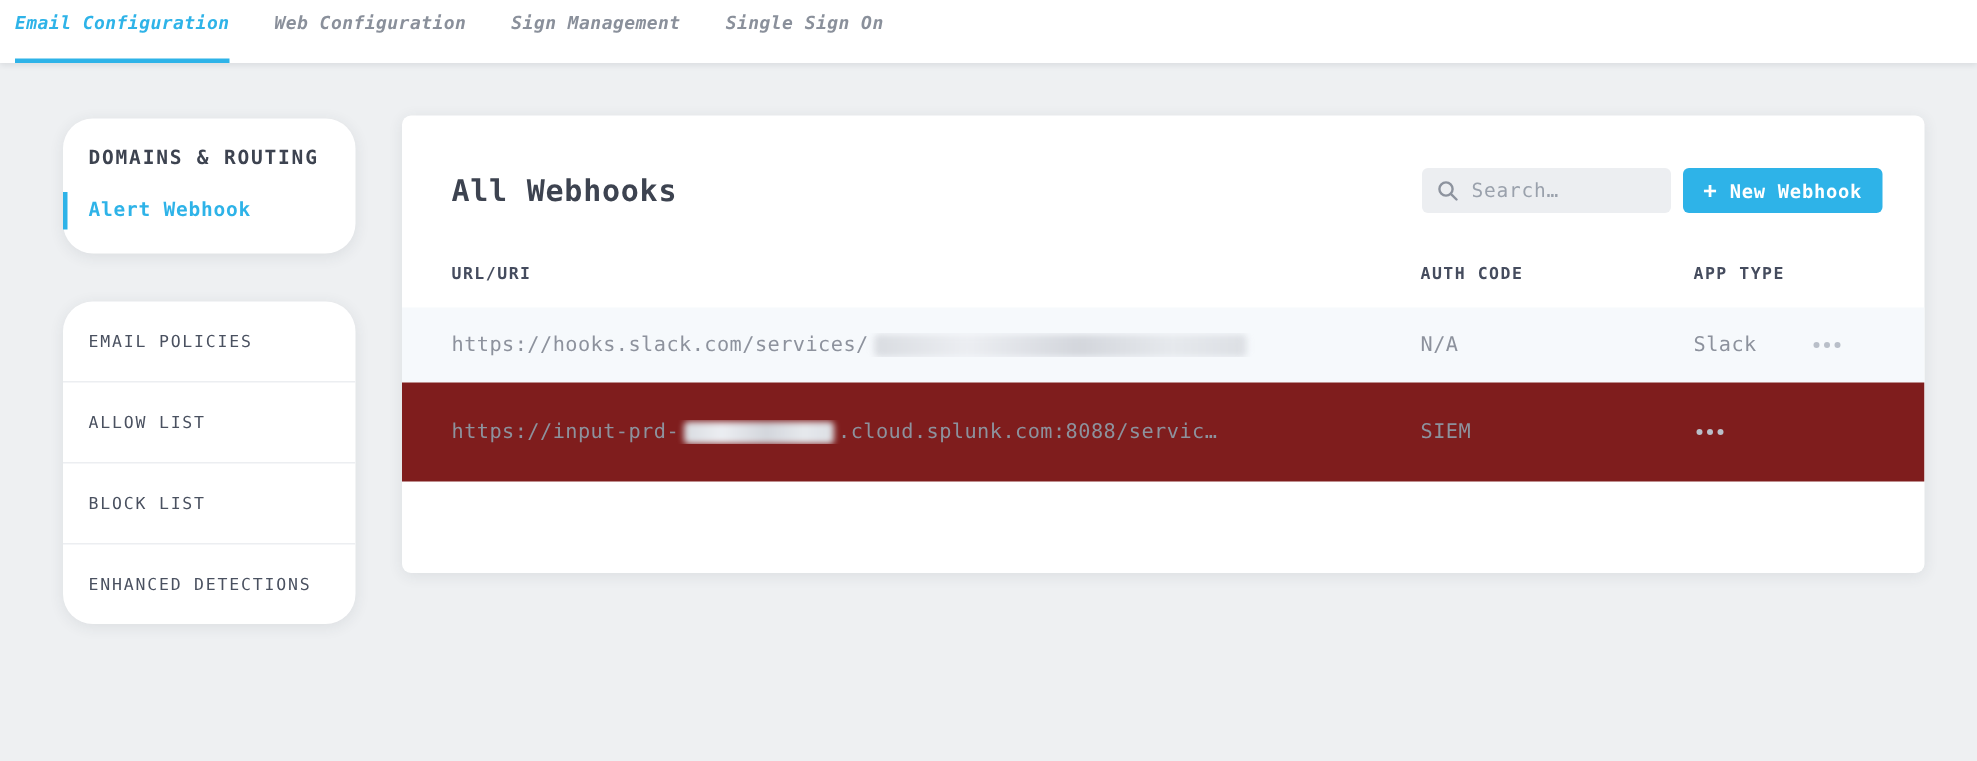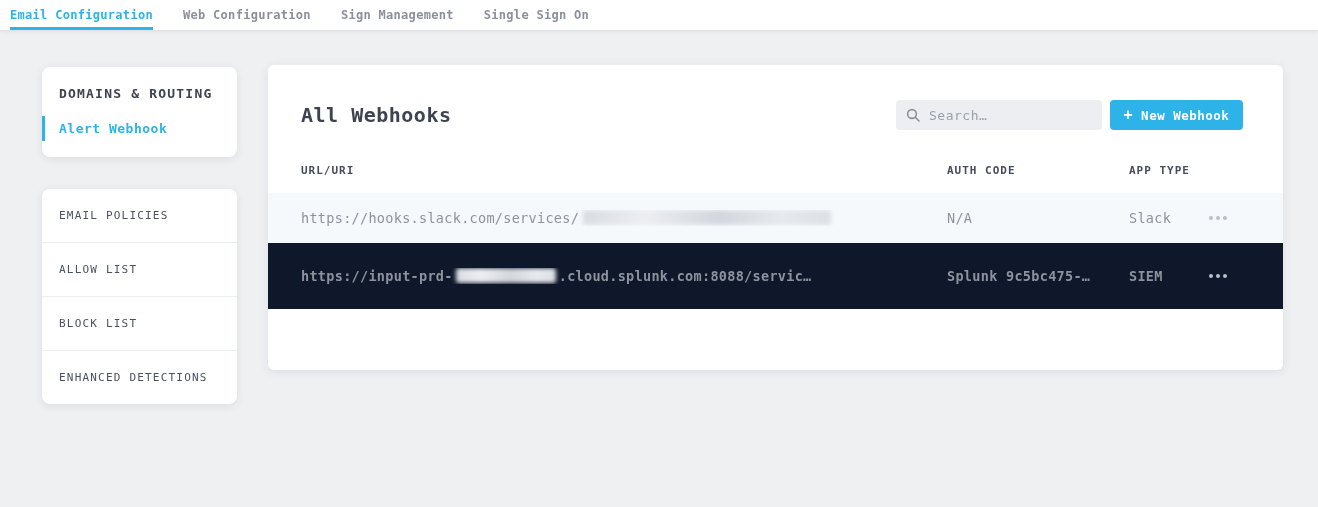--- a/index.html
+++ b/index.html
@@ -17,35 +17,36 @@
     --dots:#b9bfc9;
   }
   *{box-sizing:border-box;margin:0;padding:0;}
   html,body{width:1318px;height:507px;overflow:hidden;}
   body{
     background:var(--page-bg);
     font-family:"DejaVu Sans Mono","Liberation Mono",monospace;
   }
   
   .topnav{
-    height:30px;background:#fff;display:flex;align-items:stretch;
+    height:42px;background:#fff;display:flex;align-items:stretch;
     padding-left:10px;position:relative;z-index:3;
     box-shadow:0 1px 4px rgba(30,40,60,.10);
+    font-style:italic;
   }
   .tab{
     margin-right:30px;font-size:12px;font-weight:bold;letter-spacing:.3px;
     color:var(--nav-inactive);line-height:30px;border-bottom:3px solid transparent;
     cursor:pointer;white-space:nowrap;
   }
   .tab.active{color:var(--accent);border-bottom-color:var(--accent);}
   
   .content{display:flex;padding:37px 35px 0 42px;align-items:flex-start;}
   .sidebar{width:195px;margin-right:31px;flex:none;}
   .card{
-    background:var(--card-bg);border-radius:8px;
+    background:var(--card-bg);border-radius:20px;
     box-shadow:0 2px 10px rgba(40,50,70,.09);
   }
   
   .card.routing{padding:19px 0 13px;margin-bottom:32px;}
   .routing-header{
     padding:0 17px;font-size:13px;font-weight:bold;letter-spacing:1.2px;
     color:var(--dark);margin-bottom:15px;white-space:nowrap;
   }
   .routing-item{
     padding:5px 17px 5px 14px;border-left:3px solid transparent;
@@ -59,27 +60,27 @@
     padding:16px 17px;font-size:11px;letter-spacing:1.2px;line-height:21px;
     color:var(--section-text);border-bottom:1px solid var(--divider);cursor:pointer;
   }
   .section-item:last-child{border-bottom:none;}
   
   .main-card{
     flex:1;border-radius:6px;margin-top:-2px;height:305px;
     background:var(--card-bg);box-shadow:0 2px 10px rgba(40,50,70,.09);
     overflow:hidden;
   }
-  .main-header{display:flex;align-items:center;padding:35px 40px 0 33px;justify-content:flex-end;}
+  .main-header{display:flex;align-items:center;padding:35px 28px 0 33px;justify-content:flex-end;}
   .page-title{
     font-size:20px;font-weight:bold;color:var(--dark);letter-spacing:.5px;
     line-height:30px;margin-right:auto;white-space:nowrap;
   }
   .searchbox{
-    width:206px;height:30px;background:#eceef1;border-radius:4px;
+    width:166px;height:30px;background:#eceef1;border-radius:4px;
     display:flex;align-items:center;padding:0 10px;margin-right:8px;flex:none;
   }
   .searchbox svg{flex:none;margin-right:9px;}
   .searchbox input{
     border:none;background:transparent;outline:none;width:100%;
     font-family:inherit;font-size:13px;color:#5a606b;letter-spacing:.5px;
   }
   .searchbox input::placeholder{color:#9aa1ac;opacity:1;}
   .btn-new{
     width:133px;height:30px;background:var(--accent);border:none;border-radius:4px;
@@ -91,22 +92,22 @@
   .thead,.trow{
     display:grid;grid-template-columns:646px 182px 78px 1fr;
     padding:0 32px 0 33px;align-items:center;
   }
   .thead{
     margin-top:34px;margin-bottom:15px;font-size:11px;font-weight:bold;
     color:var(--thead);letter-spacing:1px;line-height:14px;
   }
   .trow{font-size:13.5px;color:var(--cell);letter-spacing:.3px;}
   .trow.alt{background:var(--row-alt);height:50px;}
-  .trow.plain{height:66px;background:#0f172a;font-weight:bold;}
-  .url-cell{display:flex;align-items:flex-start;white-space:nowrap;overflow:hidden;}
+  .trow.plain{height:66px;background:#7f1d1d;}
+  .url-cell{display:flex;align-items:flex-end;white-space:nowrap;overflow:hidden;}
   .redacted{
     height:15px;border-radius:3px;flex:none;
     background:linear-gradient(90deg,#d9dce1,#eceef2 25%,#d3d6dc 55%,#e6e9ed 80%,#dcdfe4);
     filter:blur(2px);
   }
   .redacted.wide{width:248px;margin-left:4px;}
   .redacted.narrow{width:100px;margin:0 3px;}
   .dots-btn{
     background:none;border:none;display:flex;gap:3px;cursor:pointer;
     padding:4px 2px;justify-self:start;
@@ -175,21 +176,20 @@
           <i></i>
       </button>
     </div>
 
     <div class="trow plain">
       <div class="url-cell">
         <span>https://input-prd-</span>
         <span class="redacted narrow"></span>
         <span>.cloud.splunk.com:8088/servic…</span>
       </div>
-      <div>Splunk 9c5bc475-…</div>
       <div>SIEM</div>
       <button class="dots-btn">
         <i></i>
           <i></i>
           <i></i>
       </button>
     </div>
   </main>
 
 </div>

